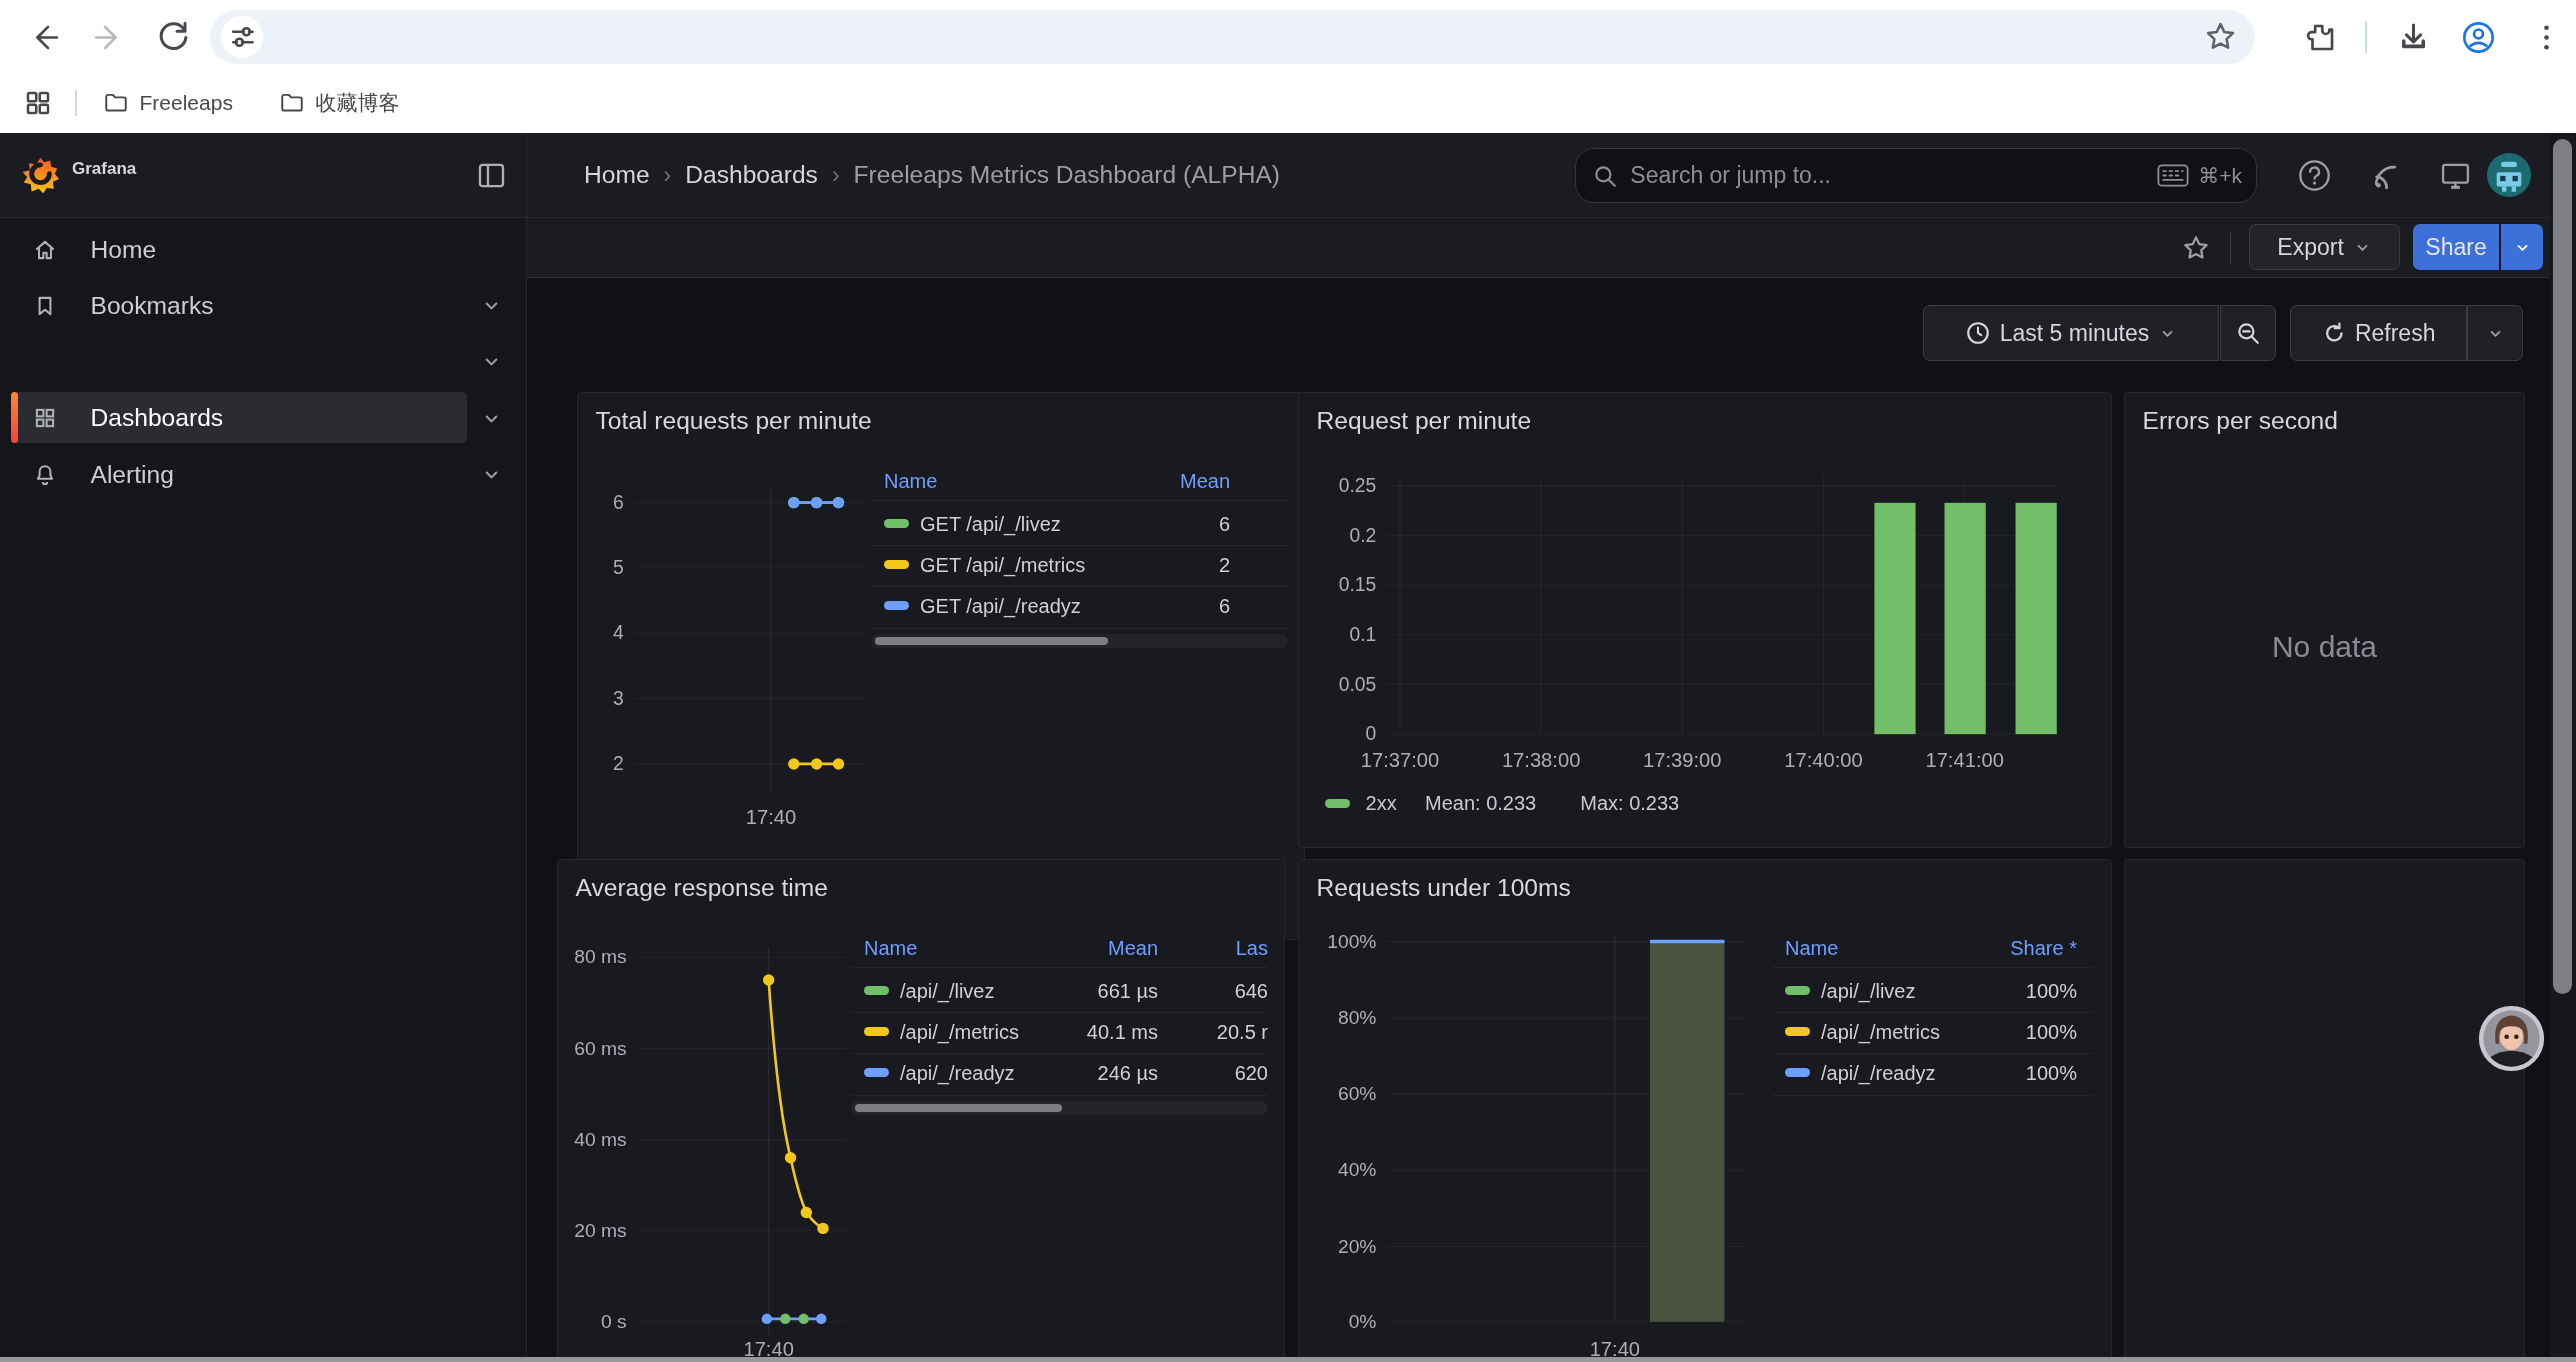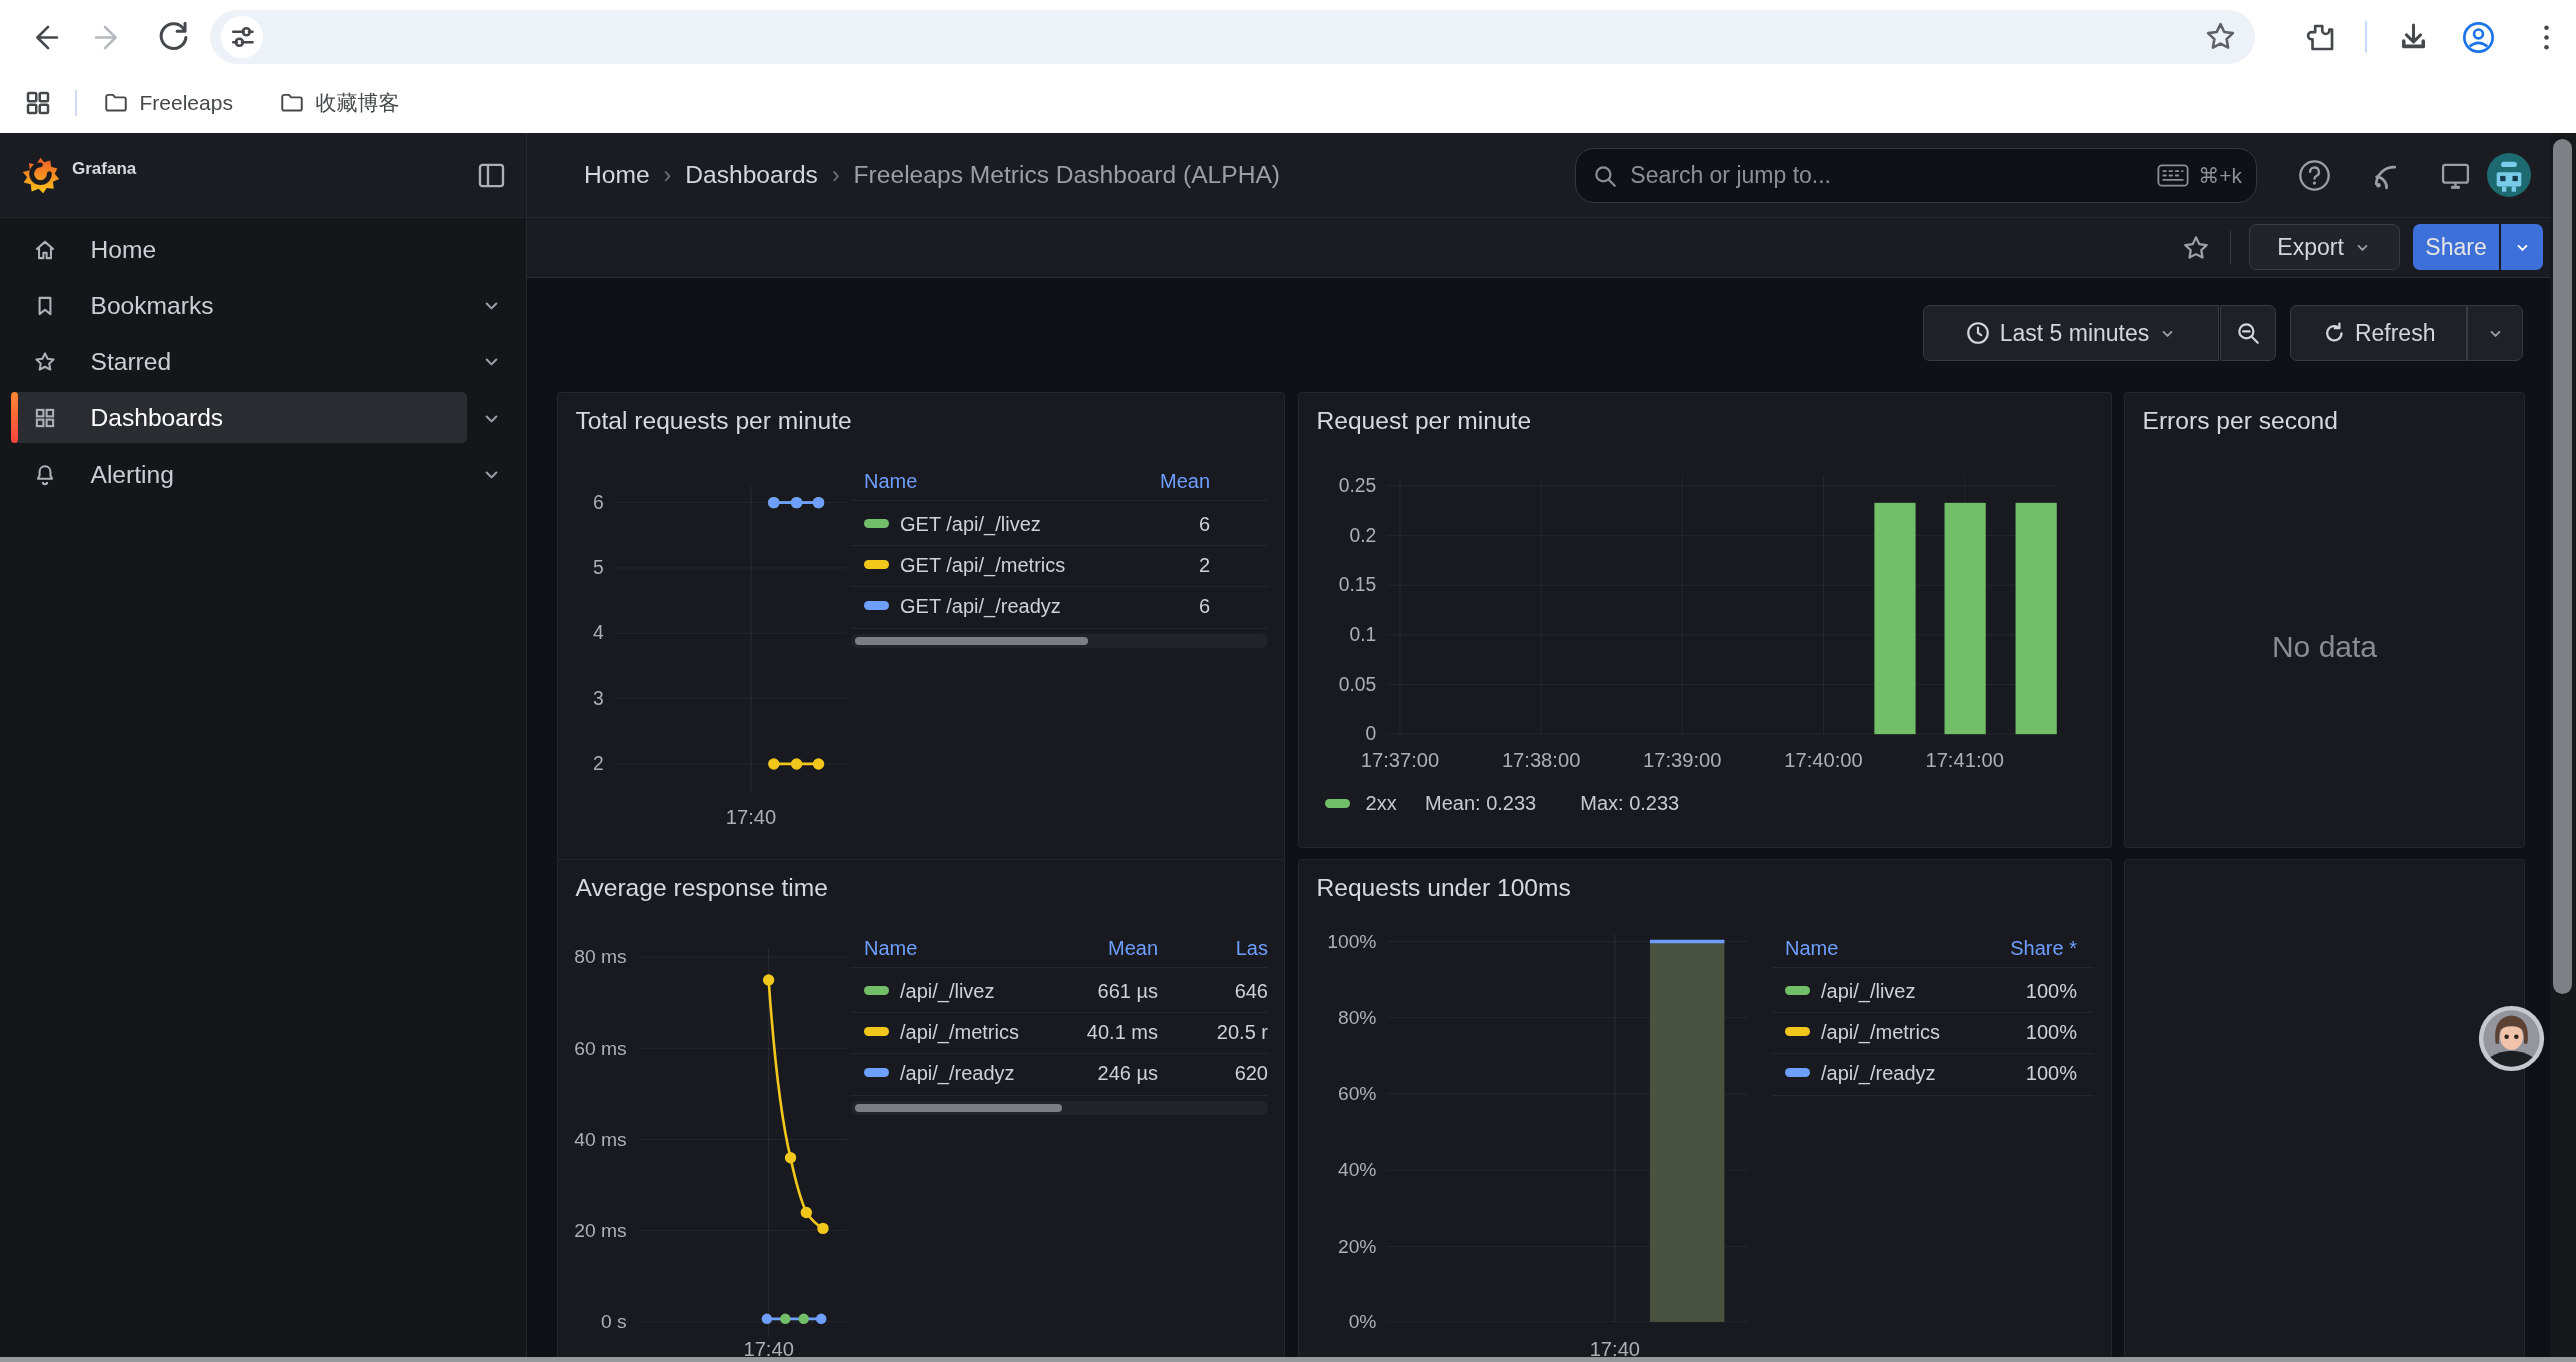--- a/index.html
+++ b/index.html
@@ -231,26 +231,20 @@
       </div>
       <div class="sb-item " style="top:62px">
         <svg class="ico" viewBox="0 0 24 24">
           <path d="M7 4.5 H17 V19.5 L12 15.5 L7 19.5 Z" fill="none" stroke="currentColor" stroke-width="1.9" stroke-linejoin="round"></path>
         </svg>
         <span class="lbl">Bookmarks</span>
       </div>
       <svg class="sb-chevron" style="top:76px" viewBox="0 0 24 24">
         <path d="M7 10l5 5 5-5" fill="none" stroke="currentColor" stroke-width="2.2" stroke-linecap="round" stroke-linejoin="round"></path>
       </svg>
-      <div class="sb-item " style="top:118px">
-        <svg class="ico" viewBox="0 0 24 24">
-          <path d="M12 4l2.4 5 5.5.7-4 3.8 1 5.5L12 16.4 7.1 19l1-5.5-4-3.8L9.6 9z" fill="none" stroke="currentColor" stroke-width="1.9" stroke-linejoin="round"></path>
-        </svg>
-        <span class="lbl">Starred</span>
-      </div>
       <svg class="sb-chevron" style="top:132px" viewBox="0 0 24 24">
         <path d="M7 10l5 5 5-5" fill="none" stroke="currentColor" stroke-width="2.2" stroke-linecap="round" stroke-linejoin="round"></path>
       </svg>
       <div class="sb-item active" style="top:174px">
         <svg class="ico" viewBox="0 0 24 24">
           <g fill="none" stroke="currentColor" stroke-width="1.9">
             <rect x="4.5" y="4.5" width="6" height="6"></rect>
             <rect x="13.5" y="4.5" width="6" height="6"></rect>
             <rect x="4.5" y="13.5" width="6" height="6"></rect>
             <rect x="13.5" y="13.5" width="6" height="6"></rect>
@@ -295,21 +289,21 @@
         <path d="M17 2.5 V7 H12.5" fill="none" stroke="#d5d6db" stroke-width="2.2" stroke-linecap="round" stroke-linejoin="round"></path>
       </svg>
     <span>Refresh</span>
   </button>
   <button class="abs gf-btn" style="left:2467px;top:305px;width:56px;height:56px;border-radius:0 7px 7px 0;background:#1f2127">
     <svg style="width:19px;height:19px" viewBox="0 0 24 24">
         <path d="M7 10l5 5 5-5" fill="none" stroke="#9d9ea3" stroke-width="2.4" stroke-linecap="round" stroke-linejoin="round"></path>
       </svg>
   </button>
 
-  <div class="panel" id="panel1" style="left:557px;top:392px;width:728px;height:548px">
+  <div class="panel" id="panel1" style="left:577px;top:392px;width:728px;height:548px">
     <div class="panel-title">Total requests per minute</div>
   <svg class="abs" style="left:0;top:0" width="728" height="456" viewBox="0 0 830 520">
         <line x1="64" y1="125" x2="330" y2="125" stroke="rgba(204,206,216,0.08)"></line>
         <text x="52" y="132" text-anchor="end" font-size="22" fill="#aeafb5">6</text>
         <line x1="64" y1="199.5" x2="330" y2="199.5" stroke="rgba(204,206,216,0.08)"></line>
         <text x="52" y="206.5" text-anchor="end" font-size="22" fill="#aeafb5">5</text>
         <line x1="64" y1="274" x2="330" y2="274" stroke="rgba(204,206,216,0.08)"></line>
         <text x="52" y="281" text-anchor="end" font-size="22" fill="#aeafb5">4</text>
         <line x1="64" y1="348.5" x2="330" y2="348.5" stroke="rgba(204,206,216,0.08)"></line>
         <text x="52" y="355.5" text-anchor="end" font-size="22" fill="#aeafb5">3</text>

